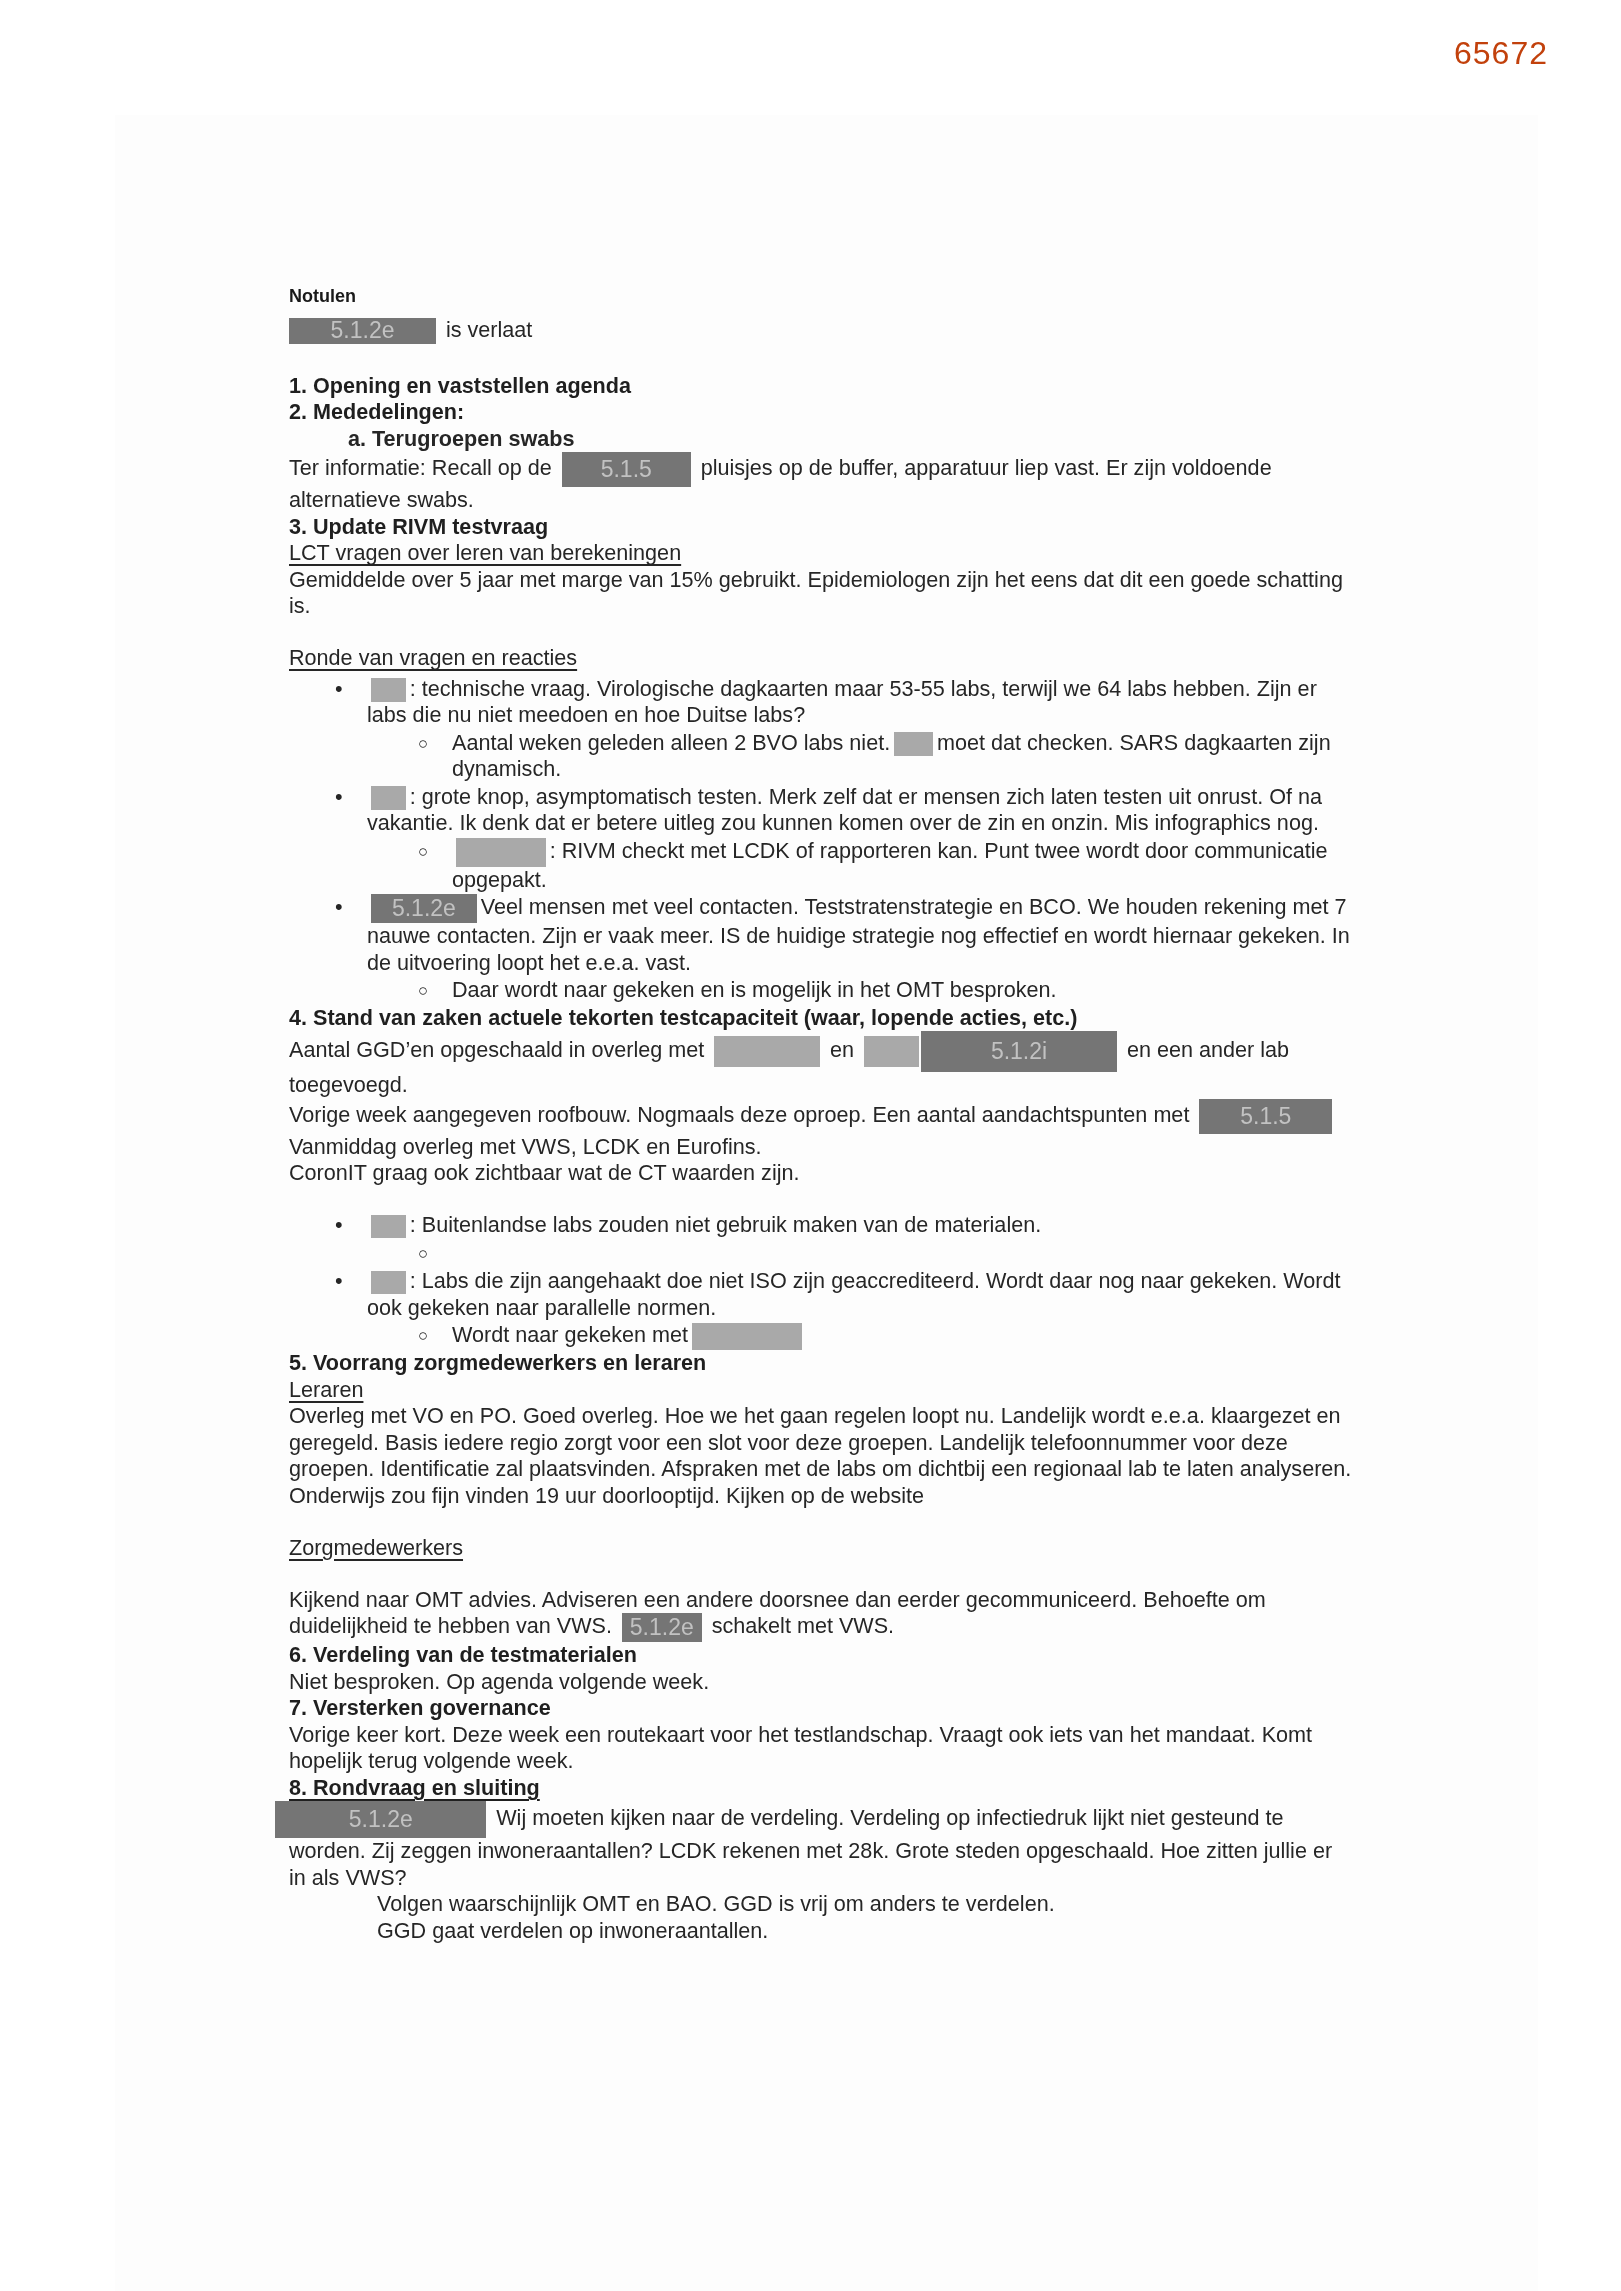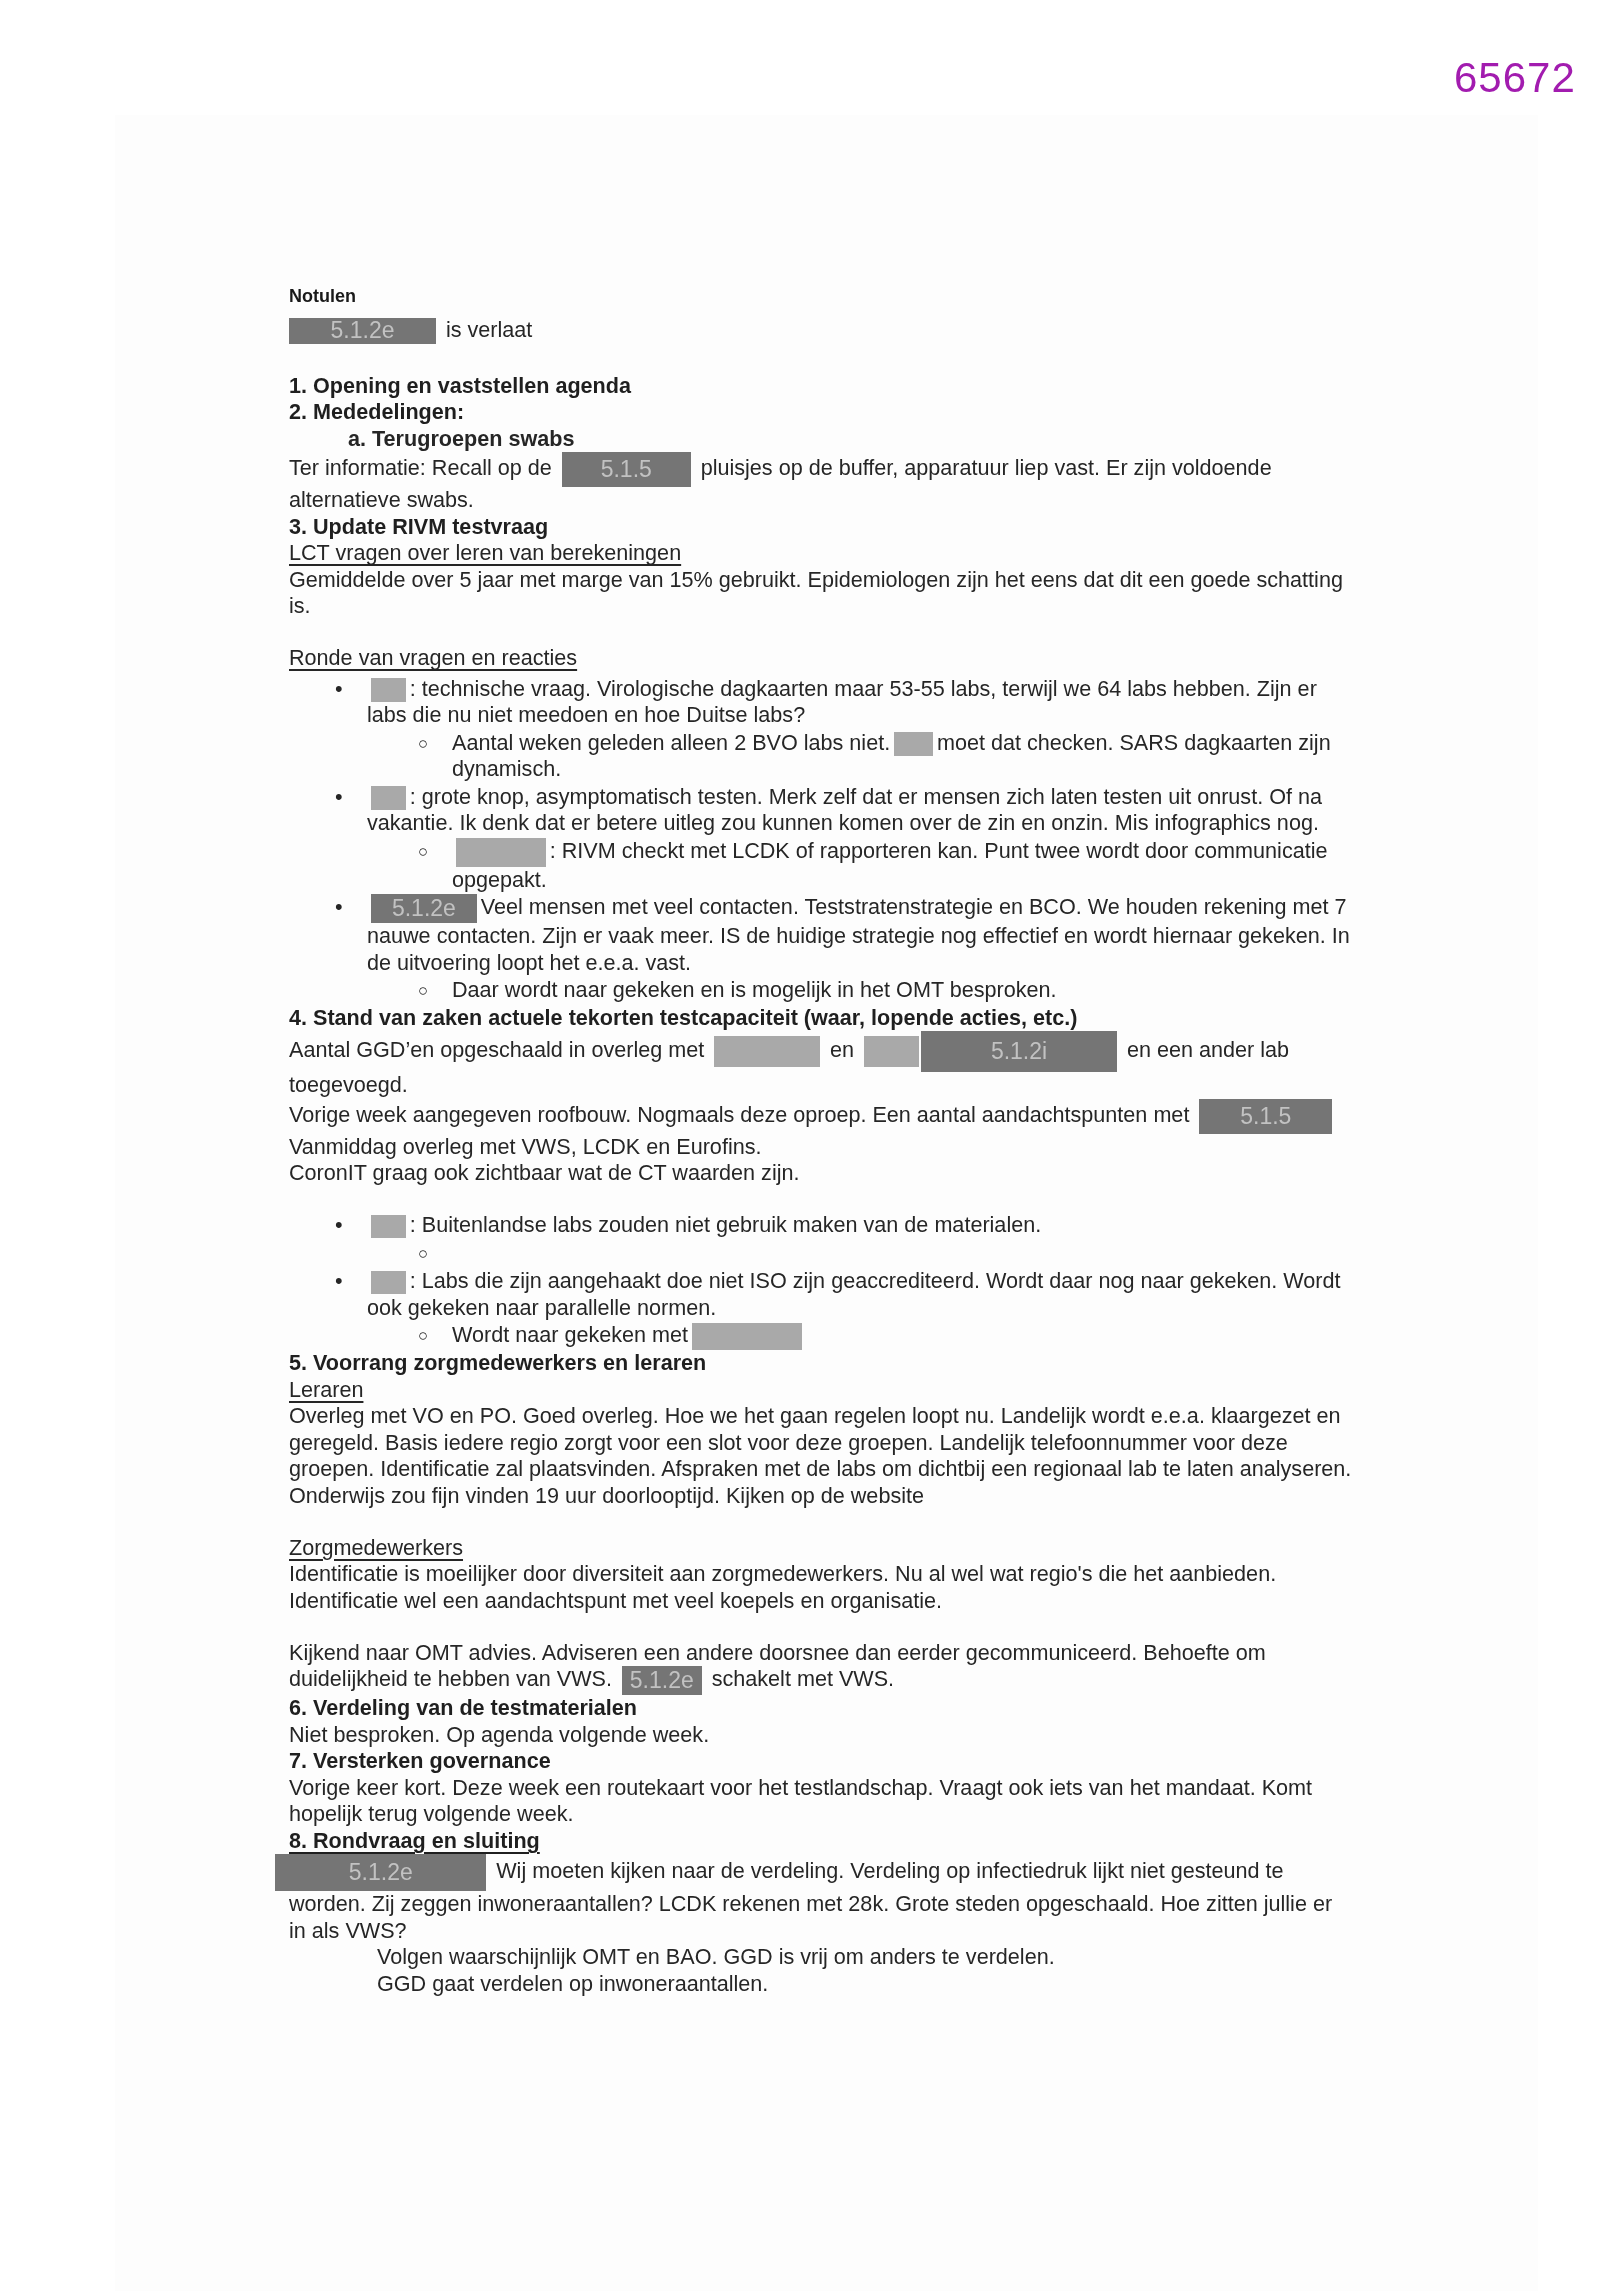--- a/index.html
+++ b/index.html
@@ -11,23 +11,23 @@
     color:#262626;
     overflow:hidden;
   }
   .scan-area {
     position:absolute;
     left:115px; top:115px; right:83px; bottom:0;
     background:#fdfdfd;
   }
   .page-number {
     position:absolute;
-    left:1454px; top:54px;
-    font-size:42px;
-    color:#a21caf;
+    left:1454px; top:35px;
+    font-size:32px;
+    color:#c2410c;
     letter-spacing:1px;
   }
   .content {
     position:absolute;
     left:289px; top:282px;
     width:1064px;
     font-size:21.6px;
     line-height:26.5px;
   }
   .doc-title {
@@ -182,21 +182,20 @@
       <div class="subbullet">
         <span class="marker">○</span>
         <span class="btext"><span>Wordt naar gekeken met</span><span class="rl w112h28"></span></span>
       </div>
     </div>
 
     <div class="h-num">5. Voorrang zorgmedewerkers en leraren</div>
     <div><span class="h-underline">Leraren</span></div>
     <p class="para">Overleg met VO en PO. Goed overleg. Hoe we het gaan regelen loopt nu. Landelijk wordt e.e.a. klaargezet en geregeld. Basis iedere regio zorgt voor een slot voor deze groepen. Landelijk telefoonnummer voor deze groepen. Identificatie zal plaatsvinden. Afspraken met de labs om dichtbij een regionaal lab te laten analyseren. Onderwijs zou fijn vinden 19 uur doorlooptijd. Kijken op de website</p>
     <div class="u-head"><span>Zorgmedewerkers</span></div>
-    <p class="para">Identificatie is moeilijker door diversiteit aan zorgmedewerkers. Nu al wel wat regio's die het aanbieden. Identificatie wel een aandachtspunt met veel koepels en organisatie.</p>
     <p class="para gap">
       <span>Kijkend naar OMT advies. Adviseren een andere doorsnee dan eerder gecommuniceerd. Behoefte om duidelijkheid te hebben van VWS.</span>
       <span class="rd w82h30">5.1.2e</span>
       <span>schakelt met VWS.</span>
     </p>
 
     <div class="h-num">6. Verdeling van de testmaterialen</div>
     <p class="para">Niet besproken. Op agenda volgende week.</p>
 
     <div class="h-num">7. Versterken governance</div>

